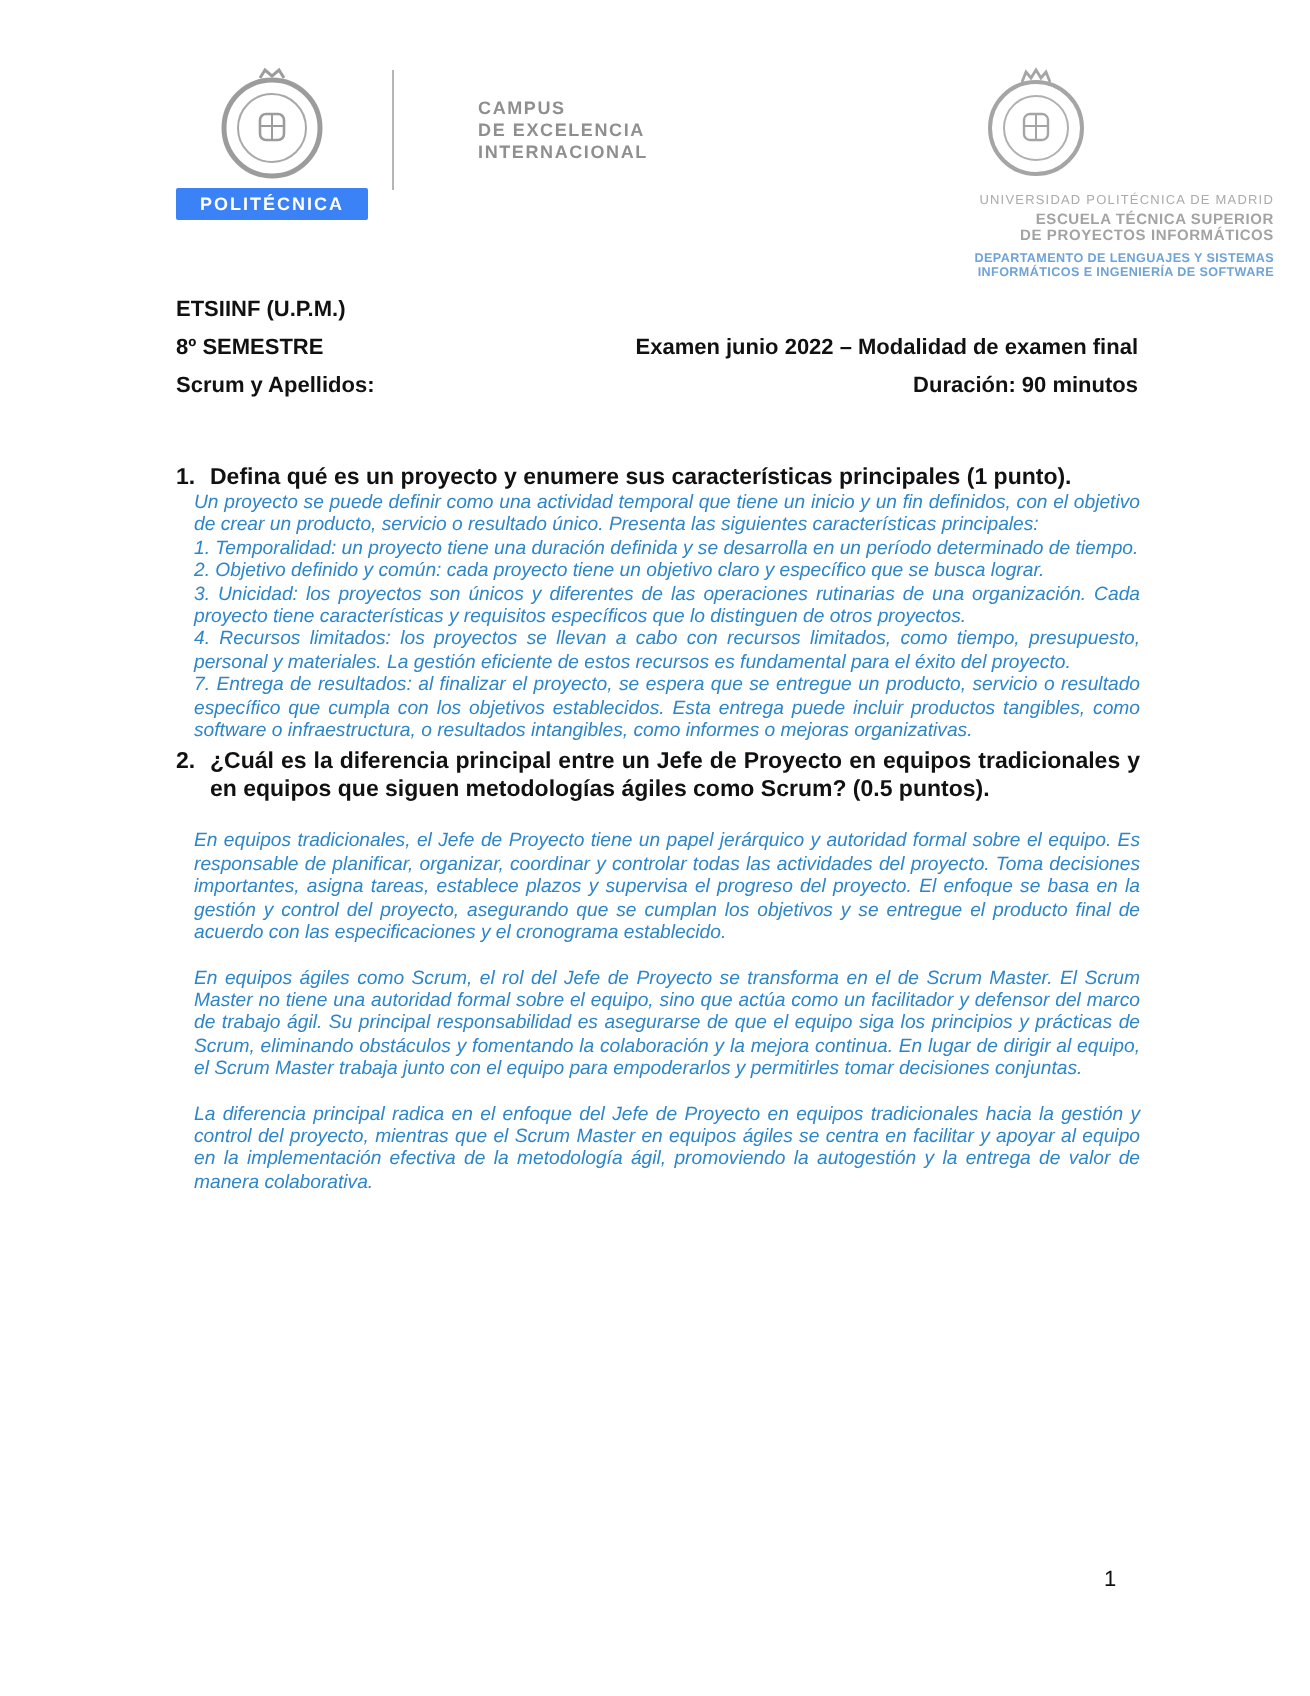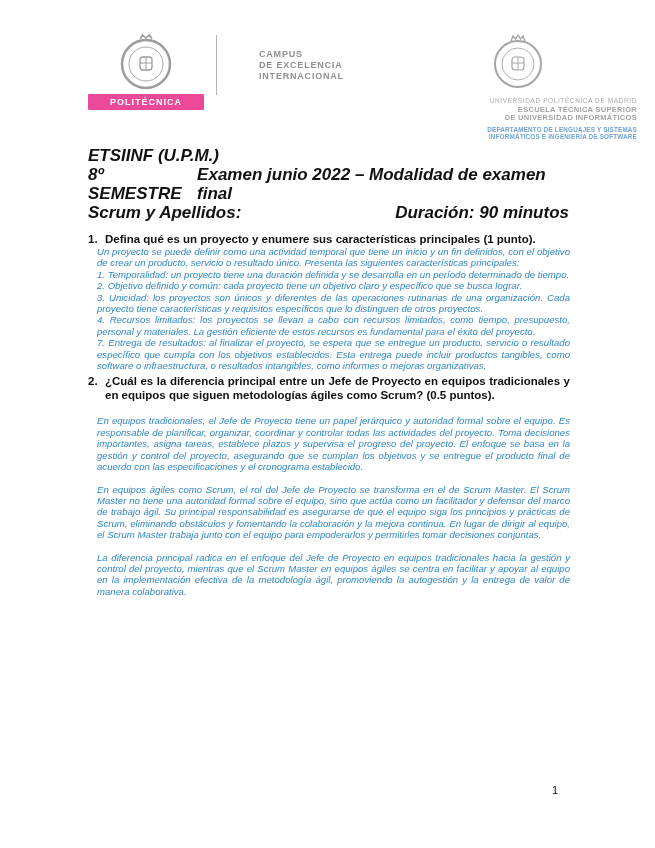--- a/index.html
+++ b/index.html
@@ -5,32 +5,32 @@
   html,body{margin:0;padding:0;background:#ffffff;}
   .page{
     position:relative;width:655px;height:848px;background:#ffffff;
     font-family:"Liberation Sans", sans-serif;color:#1a1a1a;overflow:hidden;
   }
   
   .logos{position:absolute;top:33px;left:88px;right:18px;display:flex;justify-content:space-between;align-items:flex-start;}
   .logo-left{display:flex;align-items:flex-start;}
   .crest-col{display:flex;flex-direction:column;align-items:center;}
   .brand-box{
-    margin-top:3px;background:#ec4899;color:#ffffff;font-weight:bold;
-    font-size:9px;letter-spacing:1px;padding:3px 22px;border-radius:1px;
+    margin-top:3px;background:#3b82f6;color:#ffffff;font-weight:bold;
+    font-size:9px;letter-spacing:1px;padding:3px 12px;border-radius:1px;
   }
   .v-divider{width:1px;height:60px;background:#b5b5b5;margin:2px 12px 0 12px;}
   .campus{margin-top:16px;color:#8f8f8f;font-size:9px;line-height:11px;letter-spacing:0.8px;font-weight:bold;margin-left:30px;}
   .logo-right{display:flex;flex-direction:column;align-items:flex-end;width:210px;}
   .logo-right svg{align-self:center;margin-right:28px;}
   .gray-lines{margin-top:8px;text-align:right;color:#a3a3a3;font-size:7.5px;line-height:8.5px;font-weight:bold;letter-spacing:0.3px;}
   .gray-lines .tline:first-child{font-weight:normal;font-size:6.5px;letter-spacing:0.6px;color:#ababab;}
   .blue-lines{margin-top:3px;text-align:right;color:#6fa3d8;font-size:6.3px;line-height:7.5px;font-weight:bold;letter-spacing:0.2px;}
   
-  .header{position:absolute;top:146px;left:88px;width:481px;font-weight:bold;font-size:17px;line-height:19px;color:#111;font-style:italic;}
+  .header{position:absolute;top:146px;left:88px;width:481px;font-weight:bold;font-size:11px;line-height:19px;color:#111;}
   .hrow{display:flex;justify-content:space-between;}
   
   .content{position:absolute;top:232px;left:88px;width:482px;}
   .q-title{display:flex;font-weight:bold;font-size:11.5px;line-height:14px;color:#111;}
   .q-num{width:17px;flex:0 0 17px;}
   .q-text{flex:1;text-align:justify;}
   .answer{margin-left:9px;color:#2e86c8;font-size:9.6px;line-height:11.4px;text-align:justify;}
   .answer p{margin:0;font-style:italic;}
   .answer.spaced{margin-top:13px;}
   .answer.spaced p{margin:0 0 11px 0;}
@@ -69,21 +69,21 @@
         <circle cx="28" cy="31" r="23" fill="none" stroke="#a5a5a5" stroke-width="2"></circle>
         <circle cx="28" cy="31" r="16" fill="none" stroke="#b0b0b0" stroke-width="1"></circle>
         <path d="M21 8 l2 -5 2.5 3 2.5 -4 2.5 4 2.5 -3 2 5" fill="none" stroke="#a5a5a5" stroke-width="1.4"></path>
         <rect x="22" y="24" width="12" height="13" rx="3" fill="none" stroke="#a5a5a5" stroke-width="1.2"></rect>
         <line x1="28" y1="24" x2="28" y2="37" stroke="#a5a5a5" stroke-width="1"></line>
         <line x1="22" y1="30" x2="34" y2="30" stroke="#a5a5a5" stroke-width="1"></line>
       </svg>
       <div class="gray-lines">
           <div class="tline">UNIVERSIDAD POLITÉCNICA DE MADRID</div>
           <div class="tline">ESCUELA TÉCNICA SUPERIOR</div>
-          <div class="tline">DE UNIVERSIDAD INFORMÁTICOS</div>
+          <div class="tline">DE PROYECTOS INFORMÁTICOS</div>
         </div>
       <div class="blue-lines">
           <div class="tline">DEPARTAMENTO DE LENGUAJES Y SISTEMAS</div>
           <div class="tline">INFORMÁTICOS E INGENIERÍA DE SOFTWARE</div>
         </div>
     </div>
   </div>
 
   <div class="header">
     <div class="hrow">

